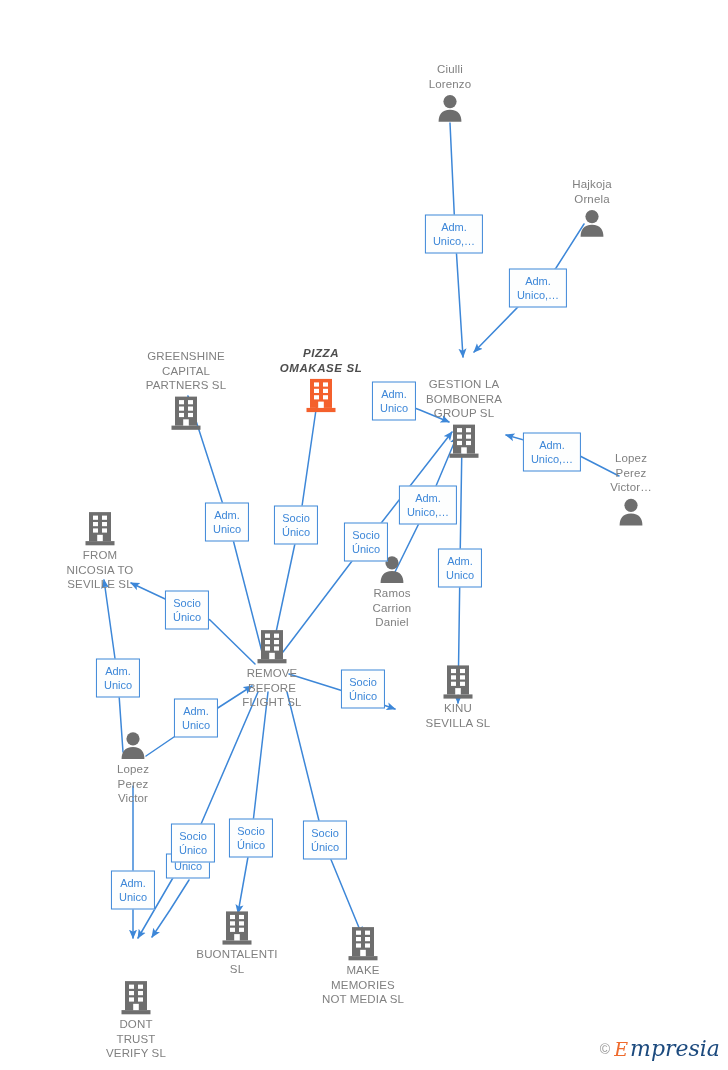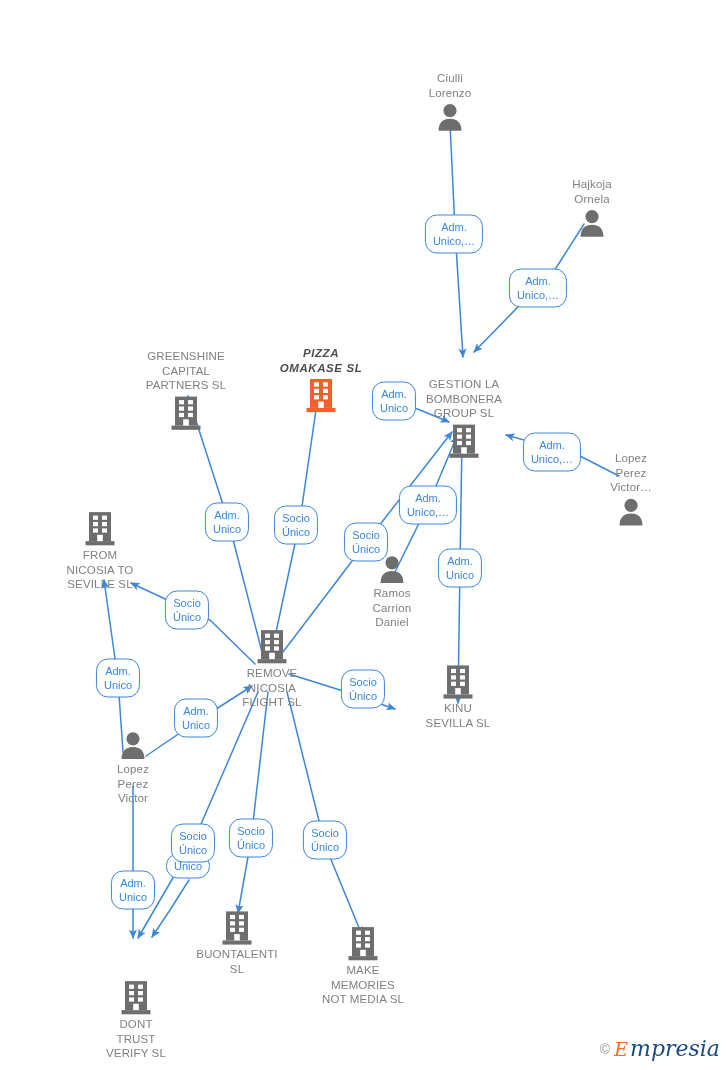--- a/index.html
+++ b/index.html
@@ -65,21 +65,21 @@
     line-height: 0;
   }
 
   
   .rel-chip {
     position: absolute;
     transform: translate(-50%, -50%);
     box-sizing: border-box;
     background: #fdfefe;
     border: 1.6px solid #3d87d8;
-    border-radius: 12px;
+    border-radius: 0;
     color: #3d87d8;
     font-size: 11px;
     line-height: 14px;
     text-align: center;
     padding: 4px 7px 5px 7px;
     white-space: pre-line;
     cursor: pointer;
     z-index: 5;
   }
   .rel-chip.under { z-index: 4; }
@@ -141,21 +141,21 @@
         <path d="M 146 756 L 196 722 L 252 686" marker-end="url(#arrowhead)"></path>
         <path d="M 258 692 L 192 845 L 138 938" marker-end="url(#arrowhead)"></path>
         <path d="M 268 692 L 251 840 L 238 913" marker-end="url(#arrowhead)"></path>
         <path d="M 287 692 L 325 845 L 362 935" marker-end="url(#arrowhead)"></path>
         <path d="M 133 786 L 133 865 L 133 938" marker-end="url(#arrowhead)"></path>
         <path d="M 189 880 L 170 910 L 152 937" marker-end="url(#arrowhead)"></path>
       </g>
   </svg>
 
   <div id="node-group">
-      <div class="node person label-above" style="left: 450px; top: 102px;">
+      <div class="node person label-above" style="left: 450px; top: 93px;">
         <span class="node-glyph"><svg width="32" height="30" viewBox="0 0 32 30">
             <circle cx="16" cy="8.2" r="6.6" fill="#6e6e6e"></circle>
             <path d="M16 16.4 C 7.6 16.4 4.6 21.4 4.6 28.4 L 27.4 28.4 C 27.4 21.4 24.4 16.4 16 16.4 Z" fill="#6e6e6e"></path>
           </svg></span>
         <div class="node-label">Ciulli
 Lorenzo</div>
       </div>
       <div class="node person label-above" style="left: 592px; top: 208px;">
         <span class="node-glyph"><svg width="32" height="30" viewBox="0 0 32 30">
             <circle cx="16" cy="8.2" r="6.6" fill="#6e6e6e"></circle>
@@ -251,21 +251,21 @@
             <rect x="1.5" y="30.5" width="29" height="4.2" fill="#6e6e6e"></rect>
             <rect x="9" y="5" width="5" height="4.2" fill="#ffffff"></rect>
             <rect x="18" y="5" width="5" height="4.2" fill="#ffffff"></rect>
             <rect x="9" y="11.4" width="5" height="4.2" fill="#ffffff"></rect>
             <rect x="18" y="11.4" width="5" height="4.2" fill="#ffffff"></rect>
             <rect x="9" y="17.8" width="5" height="4.2" fill="#ffffff"></rect>
             <rect x="18" y="17.8" width="5" height="4.2" fill="#ffffff"></rect>
             <rect x="13.2" y="24.2" width="5.6" height="6.3" fill="#ffffff"></rect>
           </svg></span>
         <div class="node-label">REMOVE
-NICOSIA
+BEFORE
 FLIGHT  SL</div>
       </div>
       <div class="node company label-below" style="left: 458px; top: 697px;">
         <span class="node-glyph"><svg width="32" height="36" viewBox="0 0 32 36">
             <rect x="5" y="1.5" width="22" height="29" fill="#6e6e6e"></rect>
             <rect x="1.5" y="30.5" width="29" height="4.2" fill="#6e6e6e"></rect>
             <rect x="9" y="5" width="5" height="4.2" fill="#ffffff"></rect>
             <rect x="18" y="5" width="5" height="4.2" fill="#ffffff"></rect>
             <rect x="9" y="11.4" width="5" height="4.2" fill="#ffffff"></rect>
             <rect x="18" y="11.4" width="5" height="4.2" fill="#ffffff"></rect>

